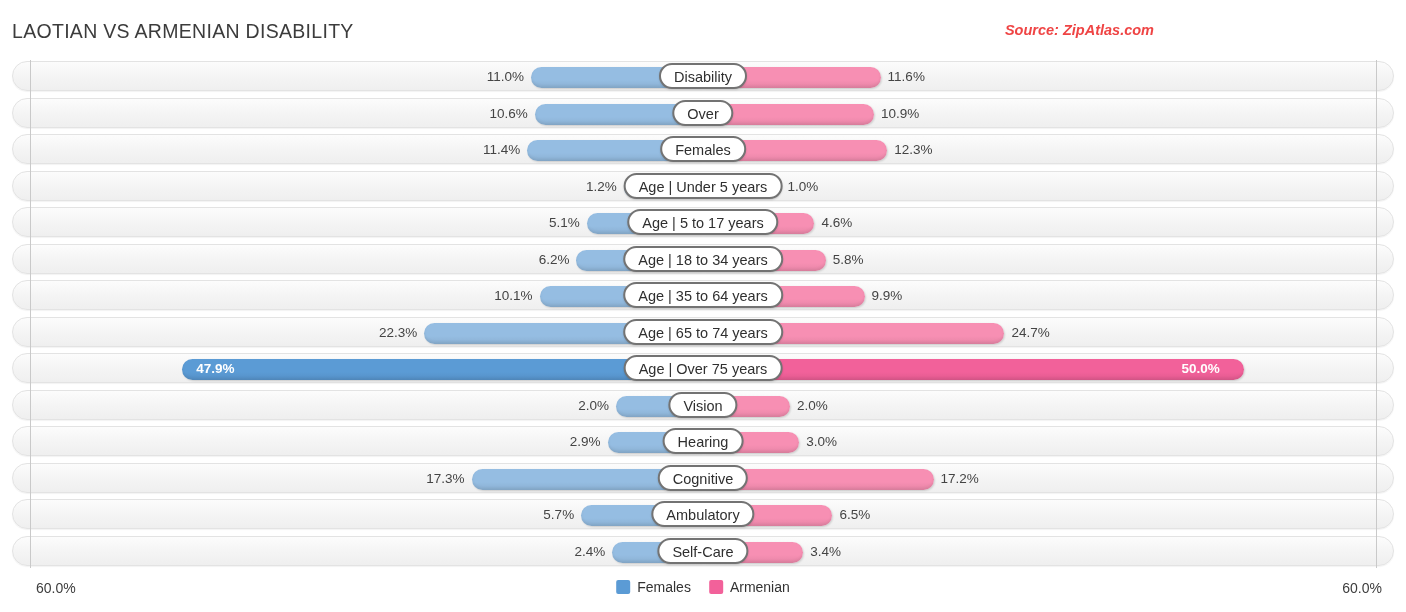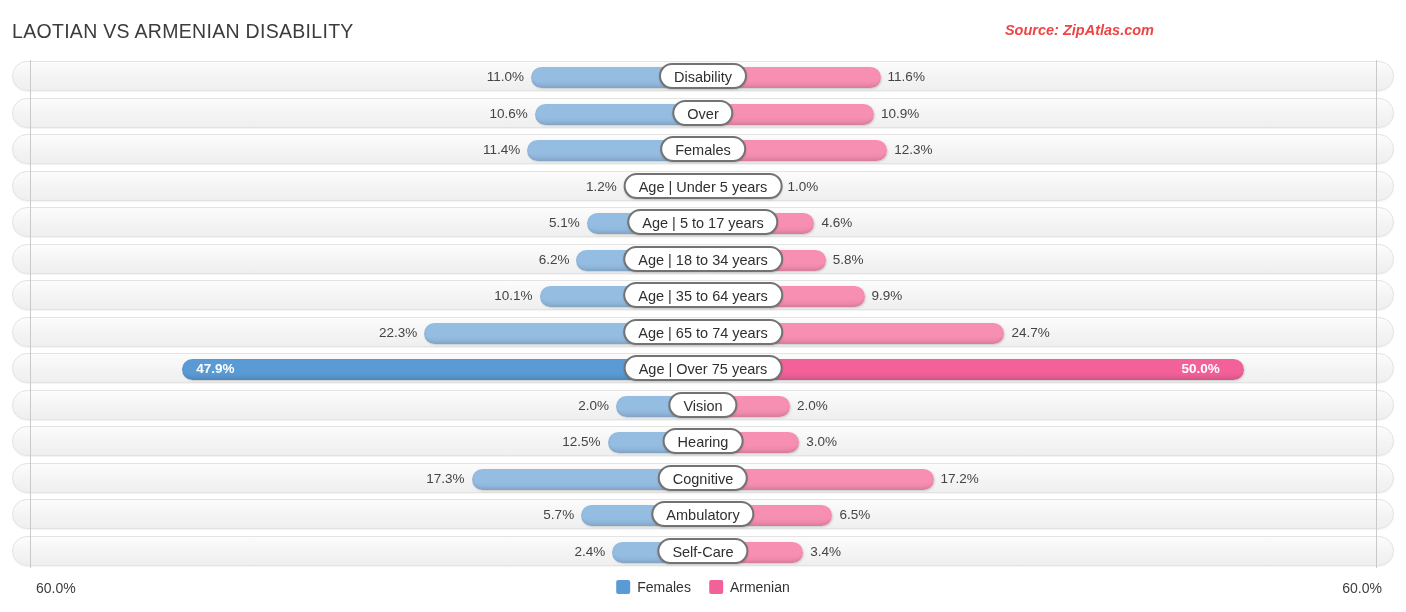--- a/index.html
+++ b/index.html
@@ -274,21 +274,21 @@
           <div class="bar bar-left" style="left: 616.1px; width: 86.9px; background: linear-gradient(rgb(149, 189, 226) 0%, rgb(149, 189, 226) 62%, rgb(139, 176, 210) 100%);"></div>
           <div class="bar bar-right" style="left: 703px; width: 86.9px; background: linear-gradient(rgb(247, 143, 179) 0%, rgb(247, 143, 179) 62%, rgb(230, 133, 166) 100%);"></div>
           <div class="val val-left" style="right: 796.9px;">2.0%</div>
           <div class="val val-right" style="left: 796.9px;">2.0%</div>
           <div class="pill" style="left: 703px;">Vision</div>
         </div>
         <div class="row">
           <div class="track"></div>
           <div class="bar bar-left" style="left: 607.595px; width: 95.405px; background: linear-gradient(rgb(149, 189, 226) 0%, rgb(149, 189, 226) 62%, rgb(139, 176, 210) 100%);"></div>
           <div class="bar bar-right" style="left: 703px; width: 96.35px; background: linear-gradient(rgb(247, 143, 179) 0%, rgb(247, 143, 179) 62%, rgb(230, 133, 166) 100%);"></div>
-          <div class="val val-left" style="right: 805.405px;">12.5%</div>
+          <div class="val val-left" style="right: 805.405px;">2.9%</div>
           <div class="val val-right" style="left: 806.35px;">3.0%</div>
           <div class="pill" style="left: 703px;">Hearing</div>
         </div>
         <div class="row">
           <div class="track"></div>
           <div class="bar bar-left" style="left: 471.515px; width: 231.485px; background: linear-gradient(rgb(149, 189, 226) 0%, rgb(149, 189, 226) 62%, rgb(139, 176, 210) 100%);"></div>
           <div class="bar bar-right" style="left: 703px; width: 230.54px; background: linear-gradient(rgb(247, 143, 179) 0%, rgb(247, 143, 179) 62%, rgb(230, 133, 166) 100%);"></div>
           <div class="val val-left" style="right: 941.485px;">17.3%</div>
           <div class="val val-right" style="left: 940.54px;">17.2%</div>
           <div class="pill" style="left: 703px;">Cognitive</div>

